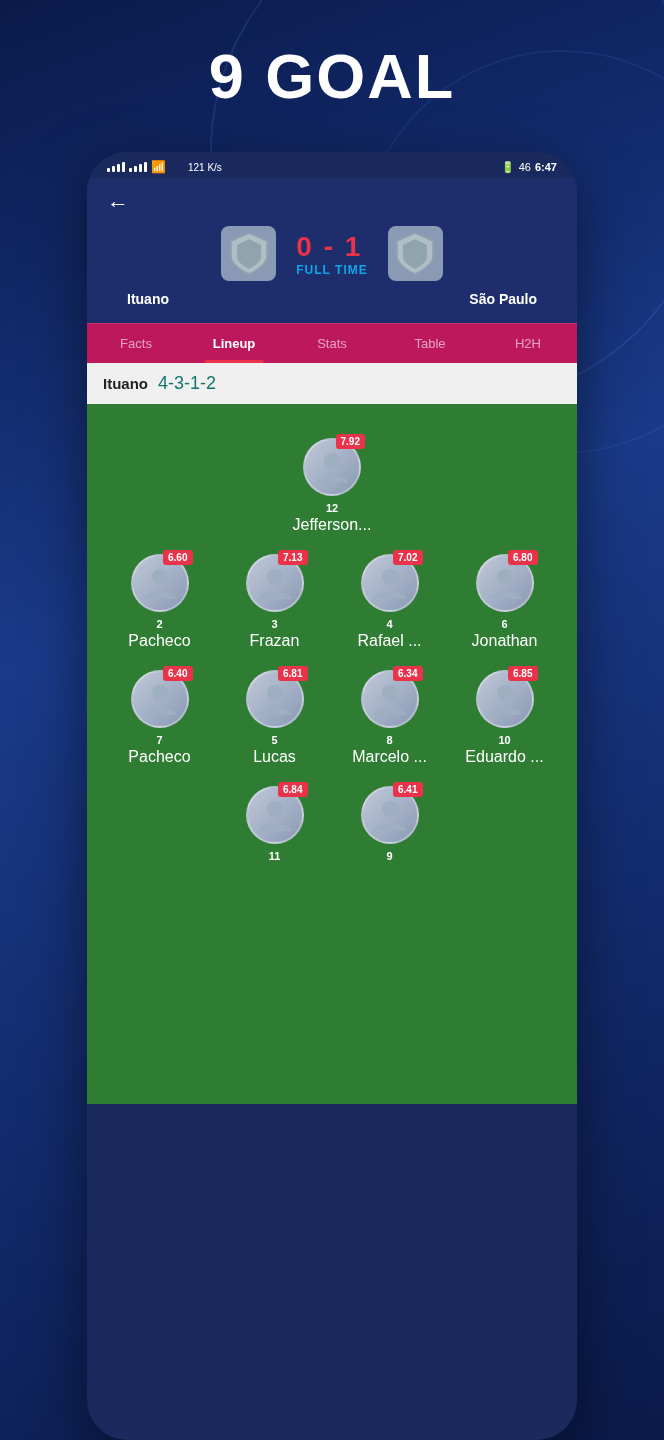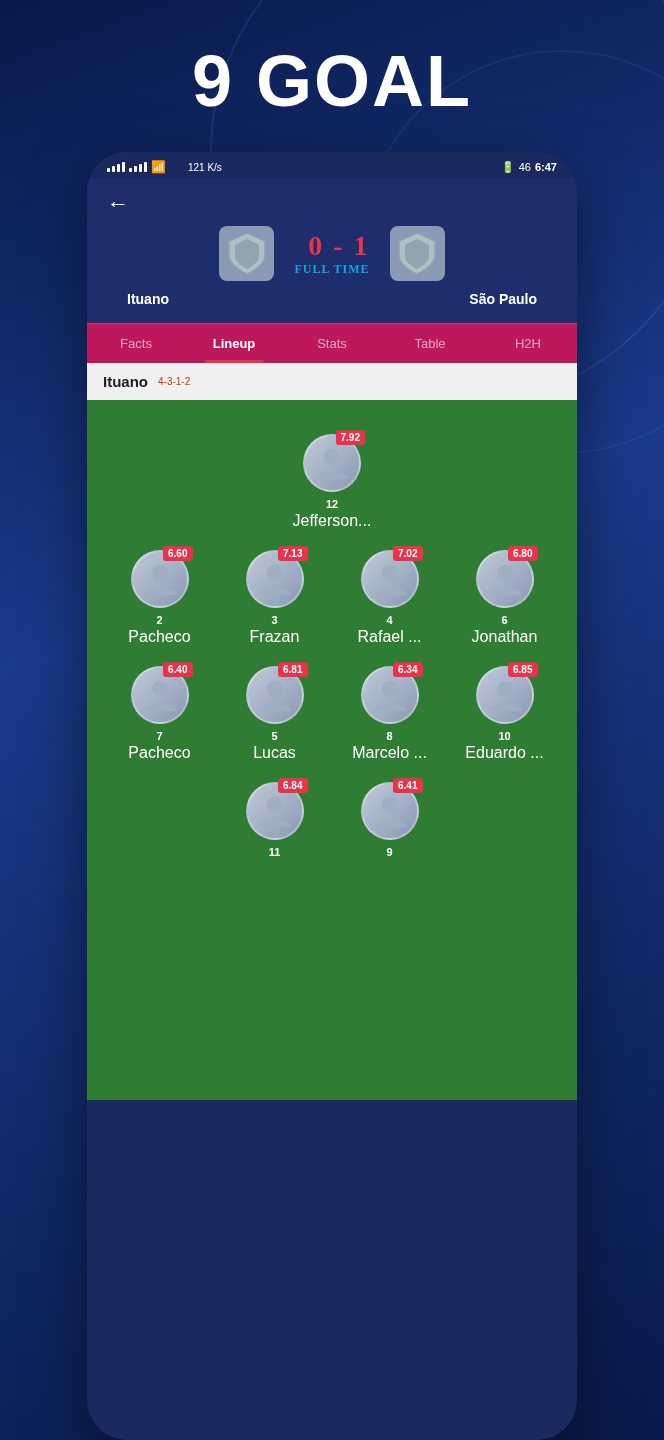--- a/index.html
+++ b/index.html
@@ -39,25 +39,25 @@
       right: -100px;
       width: 400px;
       height: 400px;
       border: 2px solid rgba(100,150,255,0.1);
       border-radius: 50%;
     }
 
     
     .big-title {
       color: white;
-      font-size: 72px;
+      font-size: 63px;
       font-weight: 900;
       text-align: center;
       margin-top: 40px;
-      margin-bottom: 30px;
+      margin-bottom: 40px;
       letter-spacing: 2px;
       z-index: 1;
     }
 
     
     .phone {
       width: 490px;
       background: #1a2a5e;
       border-radius: 40px;
       overflow: hidden;
@@ -110,22 +110,21 @@
       border-radius: 8px;
       display: flex;
       align-items: center;
       justify-content: center;
     }
     .shield-icon {
       width: 40px;
       height: 45px;
     }
     .score-area {
-      text-align: right;
-      font-family: Liberation Serif, serif;
+      text-align: left;
     }
     .score-text {
       color: #e8334a;
       font-size: 28px;
       font-weight: 700;
       letter-spacing: 2px;
     }
     .full-time {
       color: #0ea5e9;
       font-size: 12px;
@@ -185,22 +184,22 @@
       display: flex;
       align-items: center;
       gap: 10px;
     }
     .lineup-team {
       font-size: 15px;
       font-weight: 700;
       color: #222;
     }
     .lineup-formation {
-      font-size: 10px;
-      color: #c2410c;
+      font-size: 18px;
+      color: #0f766e;
     }
 
     
     .field {
       background: #2e7d32;
       padding: 34px 10px;
       min-height: 700px;
     }
 
     

